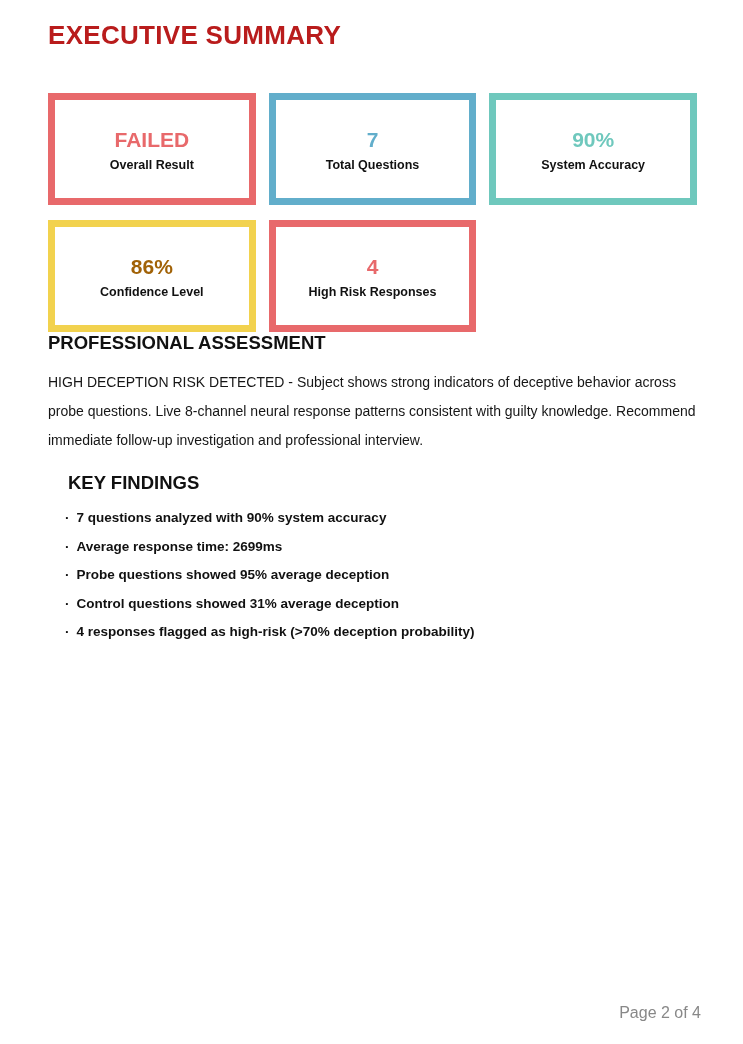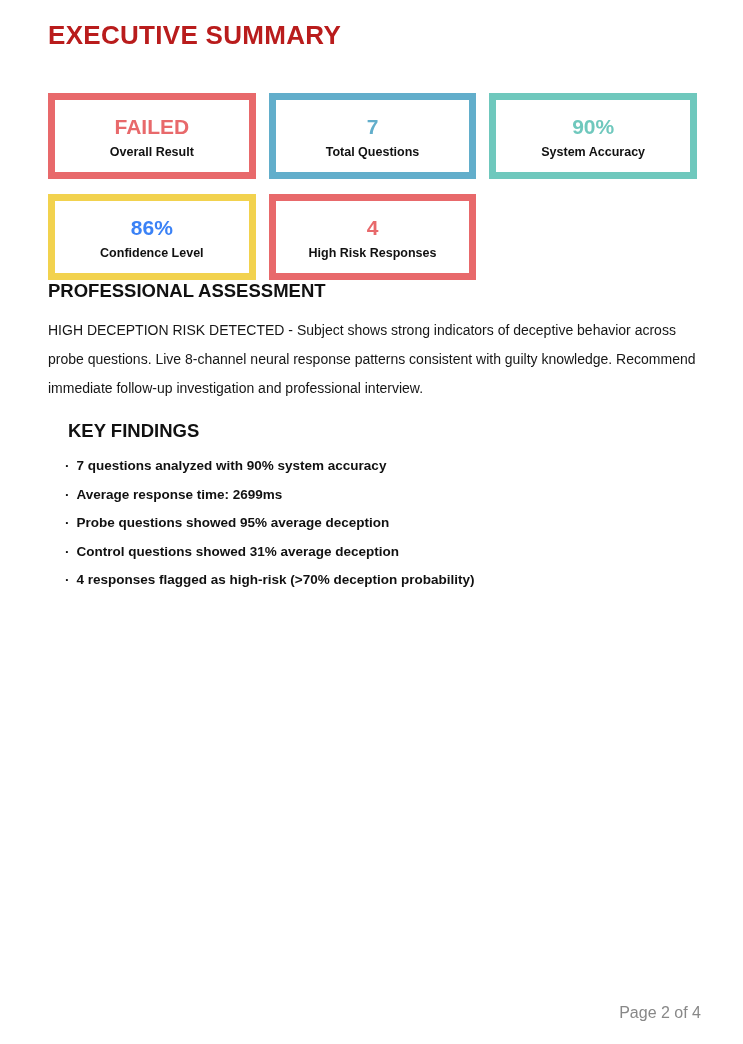--- a/index.html
+++ b/index.html
@@ -26,21 +26,21 @@
   }
 
   .cards {
     margin-top: 43px;
     display: grid;
     grid-template-columns: repeat(3, 1fr);
     column-gap: 13px;
     row-gap: 15px;
   }
   .card {
-    height: 86px;
+    height: 112px;
     border: 7px solid #cccccc;
     background: #ffffff;
     display: flex;
     flex-direction: column;
     align-items: center;
     justify-content: center;
     gap: 9px;
     padding-top: 2px;
     text-align: center;
   }
@@ -111,21 +111,21 @@
     </div>
     <div class="card" style="border-color: rgb(98, 174, 203);">
       <div class="card-value" style="color: rgb(98, 174, 203);">7</div>
       <div class="card-label">Total Questions</div>
     </div>
     <div class="card" style="border-color: rgb(111, 200, 189);">
       <div class="card-value" style="color: rgb(111, 200, 189);">90%</div>
       <div class="card-label">System Accuracy</div>
     </div>
     <div class="card" style="border-color: rgb(242, 210, 78);">
-      <div class="card-value" style="color: #3b82f6; text-align: right;">86%</div>
+      <div class="card-value" style="color: #a16207; text-align: right;">86%</div>
       <div class="card-label">Confidence Level</div>
     </div>
     <div class="card" style="border-color: rgb(232, 105, 107);">
       <div class="card-value" style="color: rgb(232, 105, 107);">4</div>
       <div class="card-label">High Risk Responses</div>
     </div>
   </div>
 
   <h2 class="section-heading assessment-heading">PROFESSIONAL ASSESSMENT</h2>
   <p class="assessment-body">HIGH DECEPTION RISK DETECTED - Subject shows strong indicators of deceptive behavior across probe questions. Live 8-channel neural response patterns consistent with guilty knowledge. Recommend immediate follow-up investigation and professional interview.</p>

